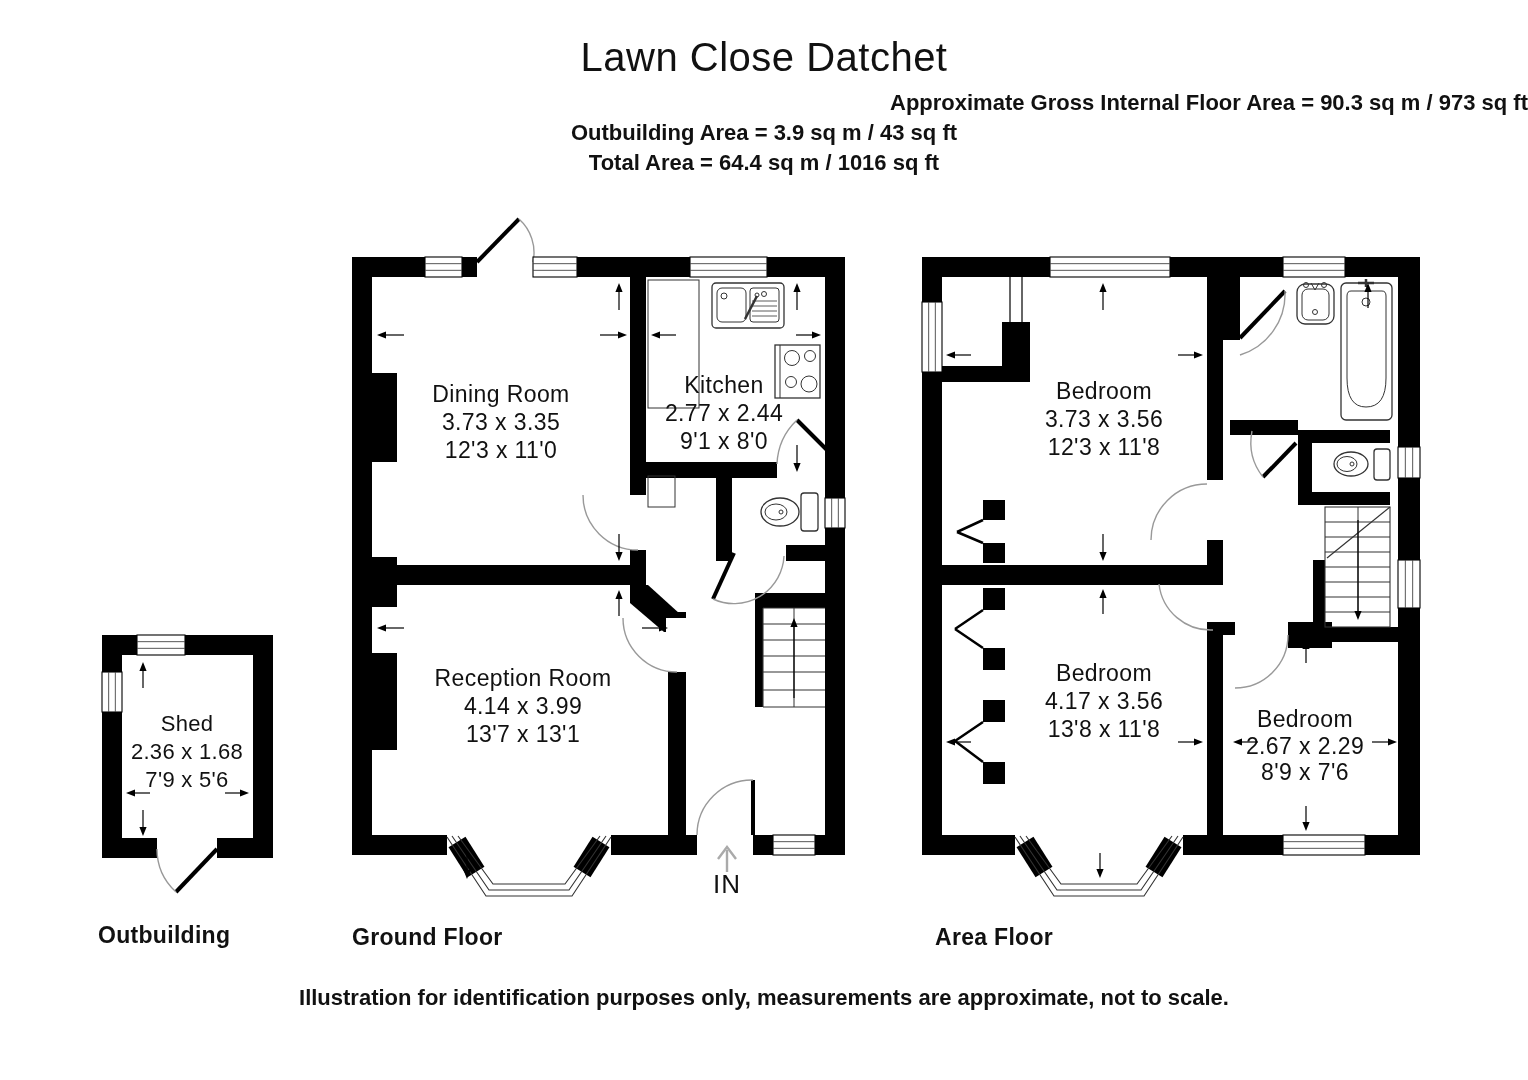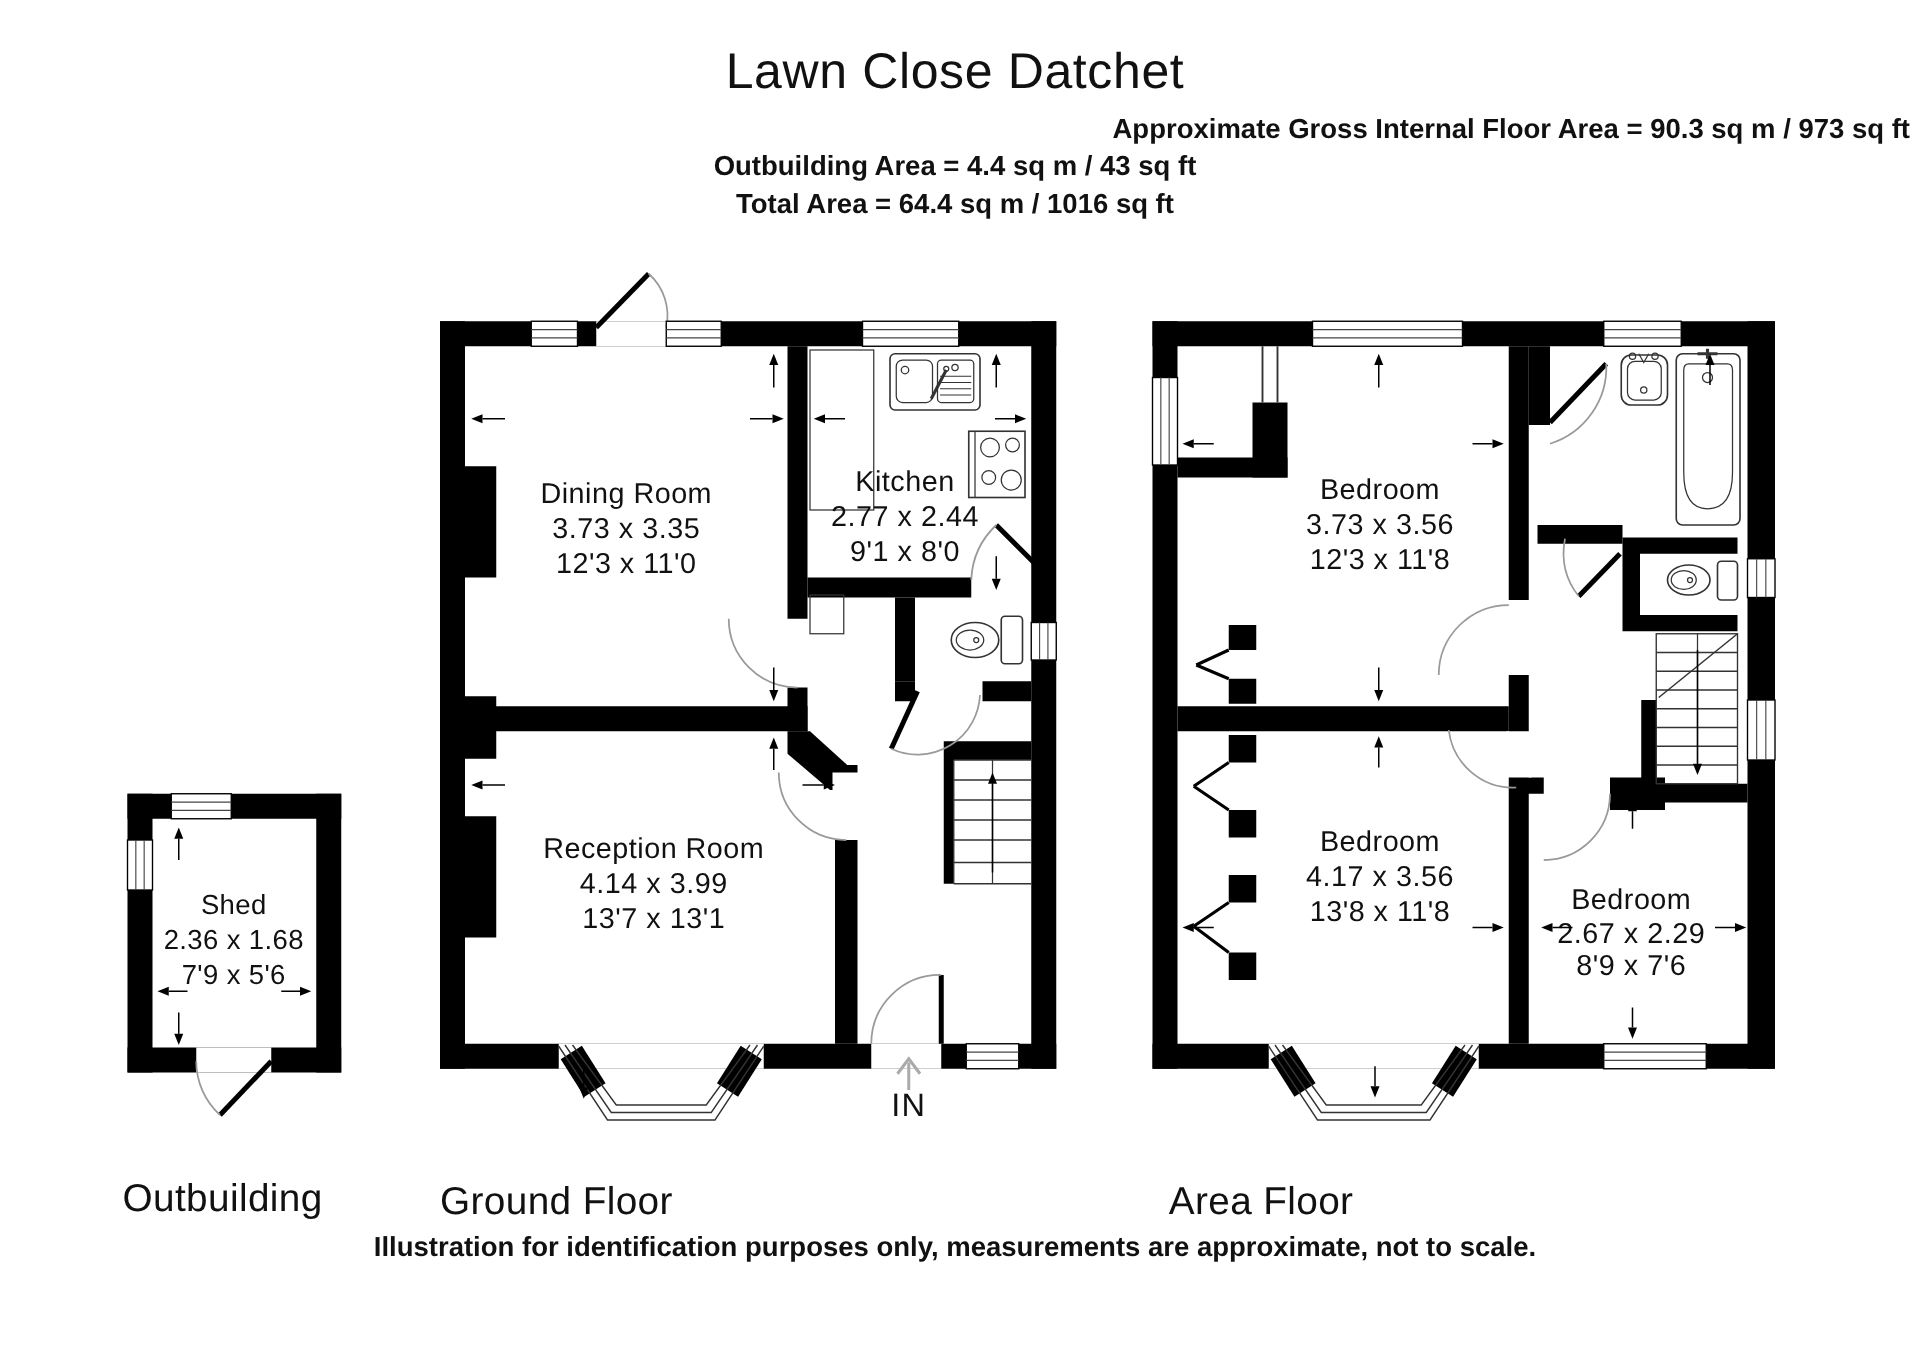--- a/index.html
+++ b/index.html
@@ -4,21 +4,21 @@
 <style>
   html,body { margin:0; padding:0; background:#fff; }
   .canvas {
     position:relative; width:1528px; height:1080px; background:#ffffff;
     font-family:"Liberation Sans", sans-serif; color:#111; overflow:hidden;
   }
   .hdr { position:absolute; top:34px; left:0; width:100%; text-align:center; }
   .hdr-title { font-size:40px; font-weight:400; letter-spacing:0.5px; line-height:46px; }
   .hdr-sub  { font-size:22px; font-weight:700; line-height:30px; }
   .hdr-sub.first { margin-top:8px;text-align:right; }
-  .floor-label { position:absolute; font-size:31px; font-weight:400; letter-spacing:0.3px;margin-top:19px; }
+  .floor-label { position:absolute; font-size:23px; font-weight:700; letter-spacing:0.3px; }
   .ftr { position:absolute; top:983px; left:0; width:100%; text-align:center;
          font-size:22px; line-height:30px; font-weight:700; }
   svg.plan { position:absolute; }
   svg text { font-family:"Liberation Sans", sans-serif; fill:#111; }
   .t-room { font-size:23px; letter-spacing:0.4px; text-anchor:middle; }
   .t-shed { font-size:22px; letter-spacing:0.3px; text-anchor:middle; }
   .t-in   { font-size:26px; letter-spacing:1px; text-anchor:middle; }
   .wall { fill:#000; stroke:none; }
   .gap  { fill:#fff; stroke:none; }
   .thin2{ fill:none; stroke:#333; stroke-width:1.1; }
@@ -29,21 +29,21 @@
   .fixl { fill:none; stroke:#333; stroke-width:1; }
 </style>
 </head>
 <body>
 
 <div class="canvas">
 
   <div class="hdr">
     <div class="hdr-title">Lawn Close Datchet</div>
     <div class="hdr-sub first">Approximate Gross Internal Floor Area = 90.3 sq m / 973 sq ft</div>
-    <div class="hdr-sub">Outbuilding Area = 4.4 sq m / 43 sq ft</div>
+    <div class="hdr-sub">Outbuilding Area = 3.9 sq m / 43 sq ft</div>
     <div class="hdr-sub">Total Area = 64.4 sq m / 1016 sq ft</div>
   </div>
 
   <svg id="svg-shed" class="plan" style="left:90px;top:620px" width="200" height="290" viewBox="90 620 200 290">
     <g>
       <rect class="wall" x="102" y="635" width="171" height="20"></rect>
       <rect class="wall" x="102" y="635" width="20" height="223"></rect>
       <rect class="wall" x="253" y="635" width="20" height="223"></rect>
       <rect class="wall" x="102" y="838" width="171" height="20"></rect>
       <rect class="gap" x="157" y="838" width="60" height="20"></rect>

